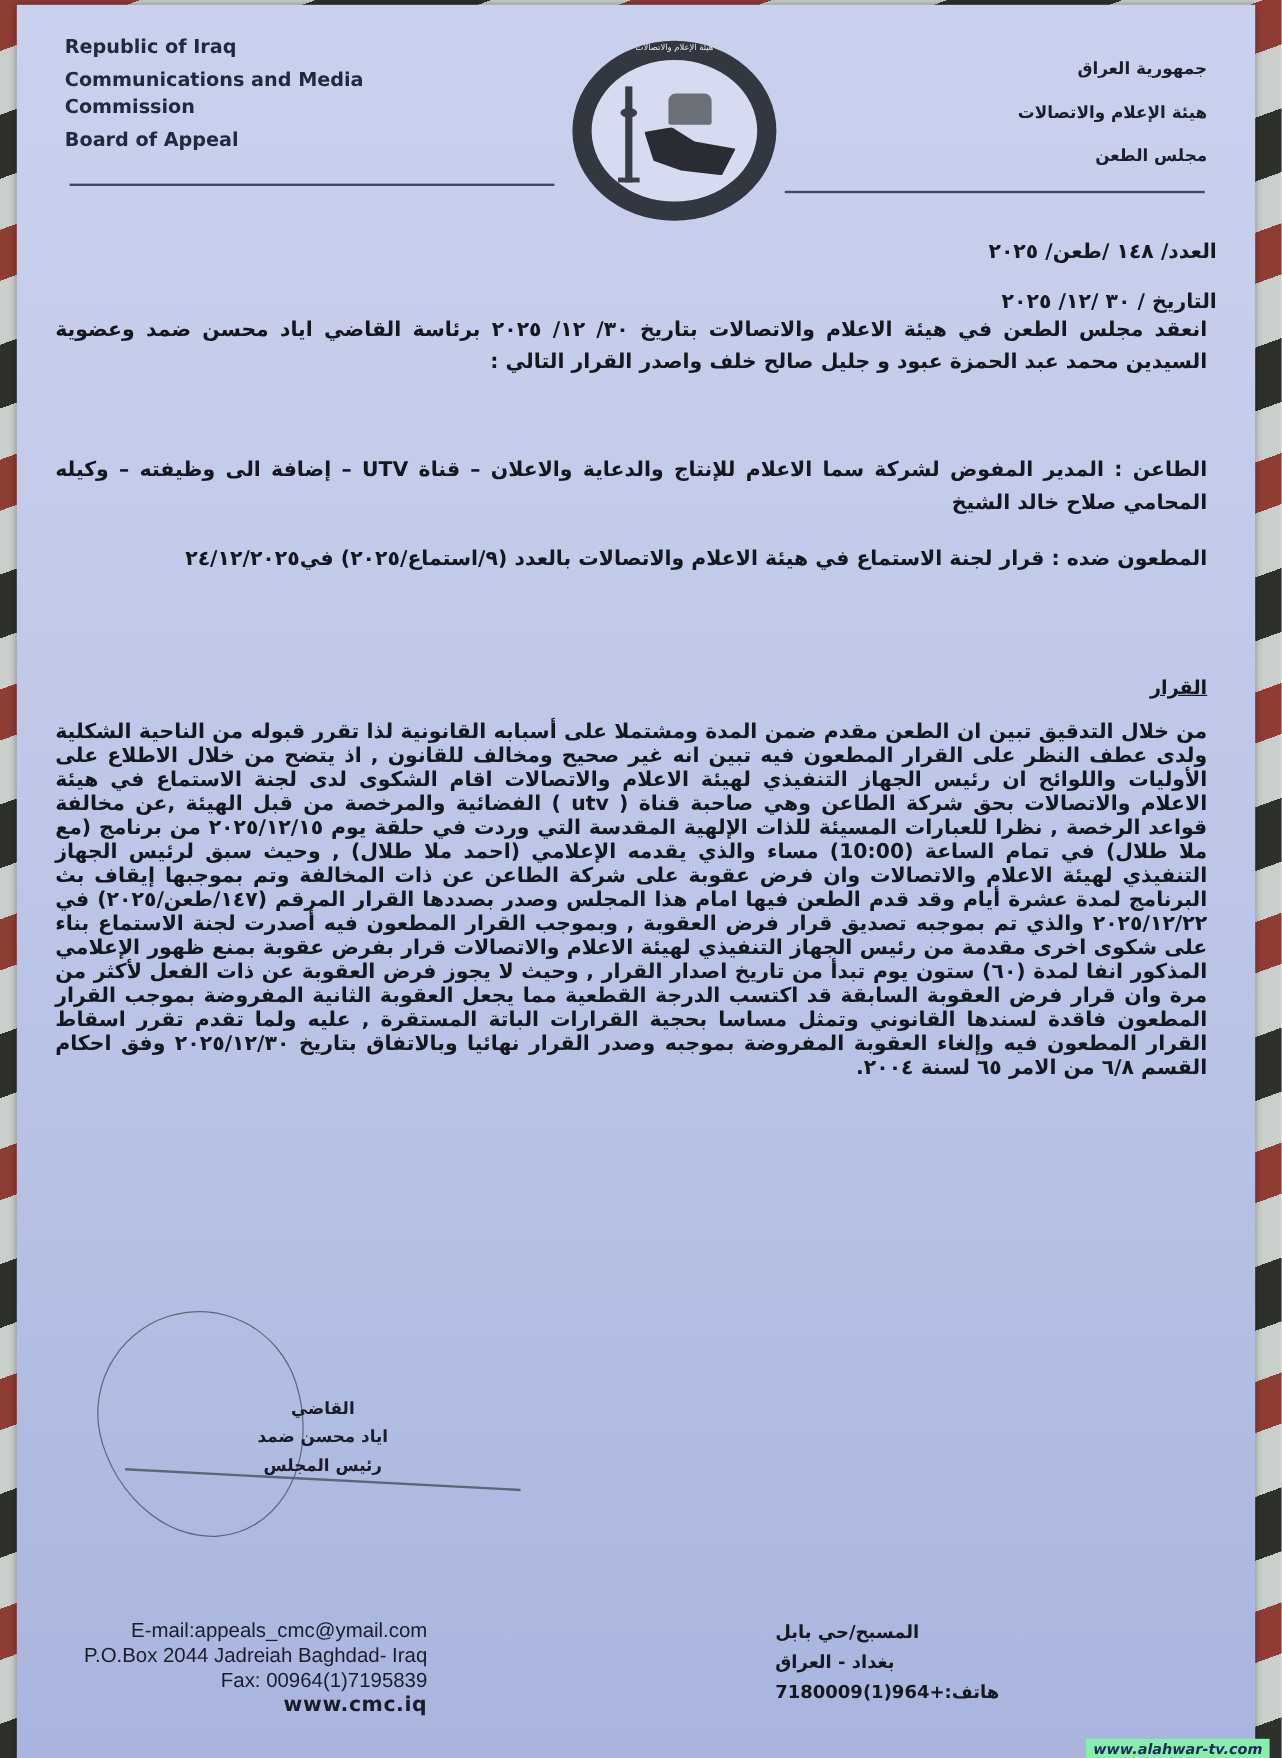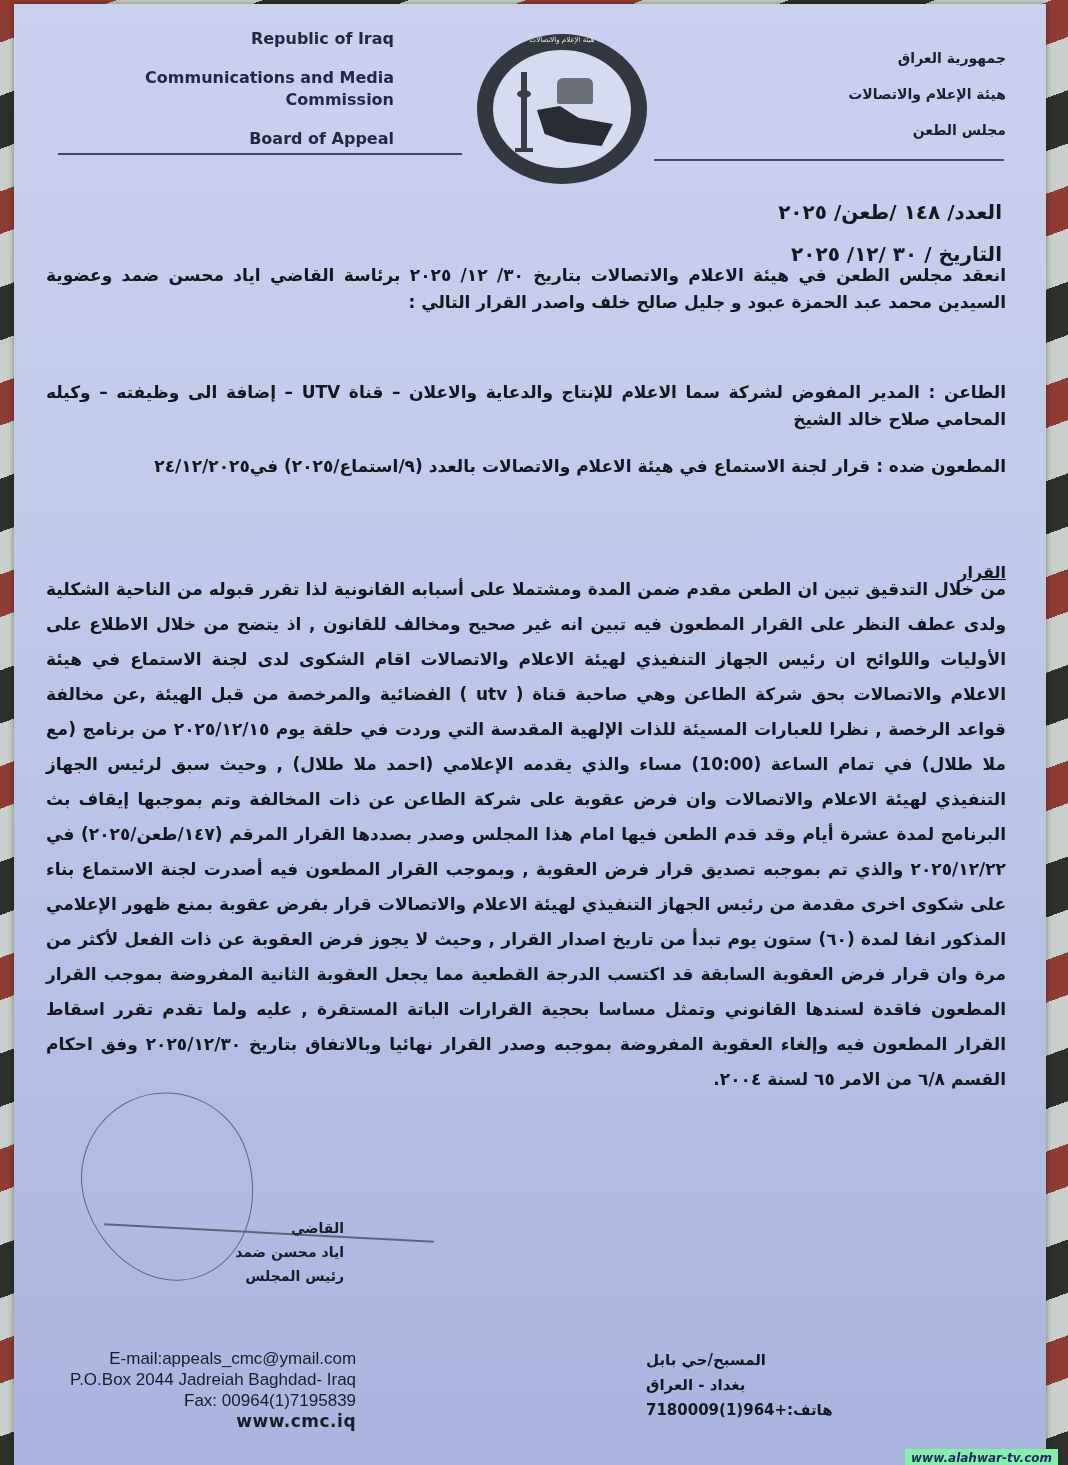--- a/index.html
+++ b/index.html
@@ -14,25 +14,25 @@
     position: absolute;
     left: 14px; top: 4px;
     width: 1032px; height: 1461px;
     background: linear-gradient(180deg, #c9d1ee 0%, #c3cbea 30%, #b9c3e6 60%, #a9b5df 100%);
     box-shadow: 0 0 6px rgba(0,0,0,0.4);
     color: #16181f;
   }
   
   .hdr-en {
     position: absolute; left: 40px; top: 24px; width: 340px;
-    text-align: right; color: #1f2a3c;
+    text-align: left; color: #1f2a3c;
     font-family: "DejaVu Sans", sans-serif; font-weight: bold;
   }
   .hdr-en div { font-size: 16px; line-height: 22px; }
-  .hdr-en .gap { margin-top: 17px; }
+  .hdr-en .gap { margin-top: 6px; }
   .hdr-ar {
     position: absolute; right: 40px; top: 36px; width: 260px;
     direction: rtl; color: #1c1f29;
     font-family: "DejaVu Sans", sans-serif; font-weight: bold; font-size: 14px;
   }
   .hdr-ar div { line-height: 36px; }
   .rule-left { position: absolute; left: 44px; top: 149px; width: 404px; height: 2px; background: #3c4a6a; }
   .rule-right { position: absolute; left: 640px; top: 155px; width: 350px; height: 2px; background: #3c4a6a; }
   .seal {
     position: absolute; left: 463px; top: 30px; width: 170px; height: 150px;
@@ -47,39 +47,39 @@
   .seal .ship { position: absolute; left: 64px; top: 28px; width: 36px; height: 26px; background: #6b7079; border-radius: 6px 6px 2px 2px; }
   .seal .ring-text { position: absolute; left: 0; right: 0; top: -14px; text-align: center; font-size: 7px; color: #e7e9ef; direction: rtl; }
 
   
   .body-ar {
     position: absolute; right: 40px; width: 960px;
     direction: rtl; text-align: justify; text-align-last: right;
     font-family: "DejaVu Sans", sans-serif; font-weight: bold;
     font-size: 17px; line-height: 26.5px; color: #15171e;
   }
-  .ref { position: absolute; right: 44px; direction: rtl; font-weight: bold; font-size: 20px; }
+  .ref { position: absolute; right: 32px; direction: rtl; font-weight: bold; font-size: 17px; }
   .ref-no { top: 196px; }
   .ref-date { top: 238px; }
   .p1 { top: 258px; }
   .p2 { top: 375px; }
   .p3 { top: 449px; }
   .title-dec { position: absolute; right: 40px; top: 523px; direction: rtl; font-weight: bold; font-size: 16px; text-decoration: underline; margin-top: 36px; }
-  .p4 { top: 568px; line-height: 35px; }
+  .p4 { top: 596px; line-height: 20px; }
 
   
   .sig-loop {
     position: absolute; left: 70px; top: 1088px; width: 170px; height: 190px;
     border: 1.5px solid #5d6679; border-radius: 50% 50% 50% 50% / 45% 45% 55% 55%;
     transform: rotate(-18deg);
   }
   .sig-line { position: absolute; left: 90px; top: 1228px; width: 330px; height: 1.5px; background: #5d6679; transform: rotate(3deg); }
   .sig-block {
-    position: absolute; left: 180px; top: 1212px; width: 150px;
-    text-align: right; direction: rtl; font-weight: bold; font-size: 14px; color: #1b1d26;
+    position: absolute; left: 180px; top: 1158px; width: 150px;
+    text-align: center; direction: rtl; font-weight: bold; font-size: 14px; color: #1b1d26;
   }
   .sig-block div { line-height: 24px; }
 
   
   .foot-en {
     position: absolute; left: 56px; top: 1344px;
     font-family: "Liberation Sans", sans-serif; font-size: 17px; line-height: 21px; color: #1a1d28; text-align: right;
   }
   .foot-en .web { font-family: "DejaVu Sans", sans-serif; font-size: 17px; font-weight: bold; letter-spacing: 0.5px; }
   .foot-ar {

